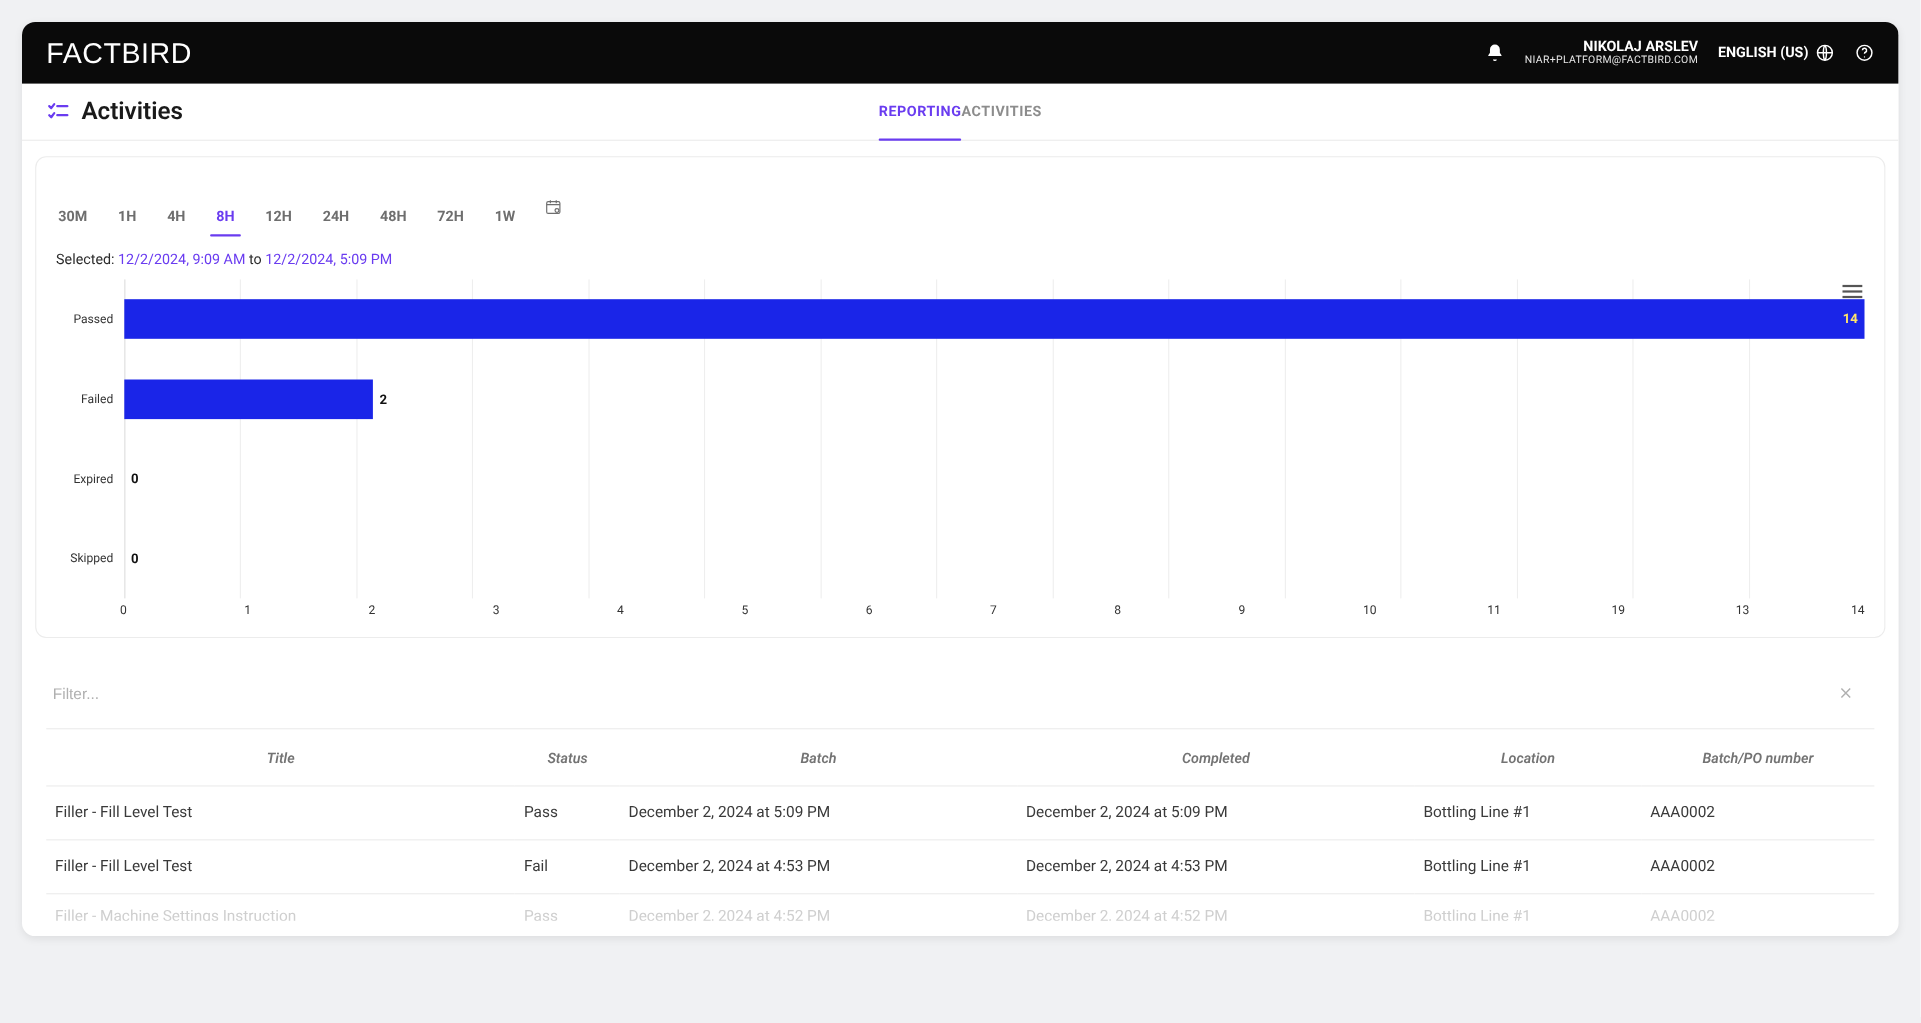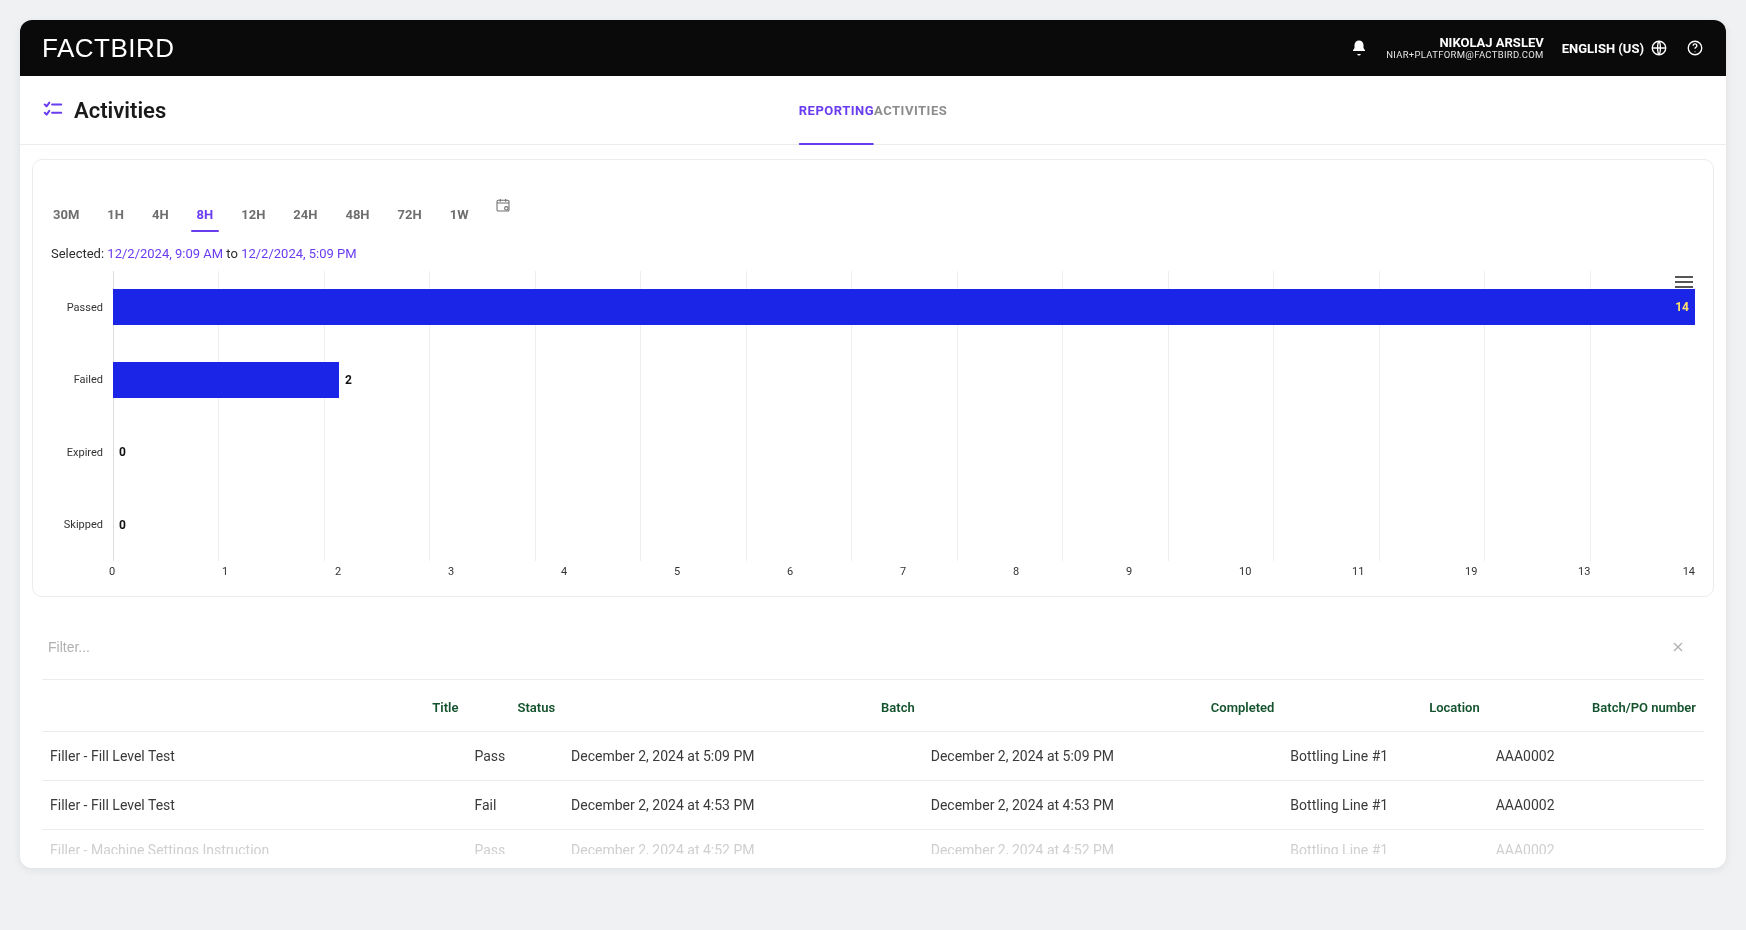--- a/index.html
+++ b/index.html
@@ -39,21 +39,21 @@
   .userblock .name { font-weight: 700; font-size: 13px; }
   .userblock .email { font-size: 9.5px; letter-spacing: 0.3px; color: #e6e6e6; }
   .lang { display: flex; align-items: center; gap: 6px; font-weight: 700; font-size: 13px; cursor: pointer; }
   .globe, .help { width: 18px; height: 18px; stroke: #fff; fill: none; stroke-width: 1.8; cursor: pointer; }
 
   .subheader {
     display: flex;
     align-items: center;
     padding: 0 22px;
     border-bottom: 1px solid #ececec;
-    height: 69px;
+    height: 52px;
     position: relative;
   }
   .subheader .title-wrap { display: flex; align-items: center; gap: 10px; }
   .checklist-icon { width: 22px; height: 22px; }
   .page-title { font-size: 22px; font-weight: 600; }
   .tabs-center {
     position: absolute;
     left: 50%;
     transform: translateX(-50%);
     display: flex;
@@ -237,26 +237,27 @@
     width: 16px; height: 16px; stroke: #b0b0b0; stroke-width: 2; cursor: pointer;
     margin-right: 14px;
   }
 
   table.data {
     width: 100%;
     border-collapse: collapse;
     margin-top: 4px;
   }
   table.data th {
-    text-align: right;
+    text-align: center;
     font-size: 13px;
     font-weight: 600;
-    color: #14532d;
+    color: #737373;
     padding: 16px 8px;
     border-bottom: 1px solid #ececec;
+    font-style: italic;
   }
   table.data td {
     font-size: 14px;
     color: #3a3a3a;
     padding: 16px 8px;
     border-bottom: 1px solid #ececec;
   }
   table.data tr:last-child td {
     color: #cfcfcf;
     border-bottom: none;

